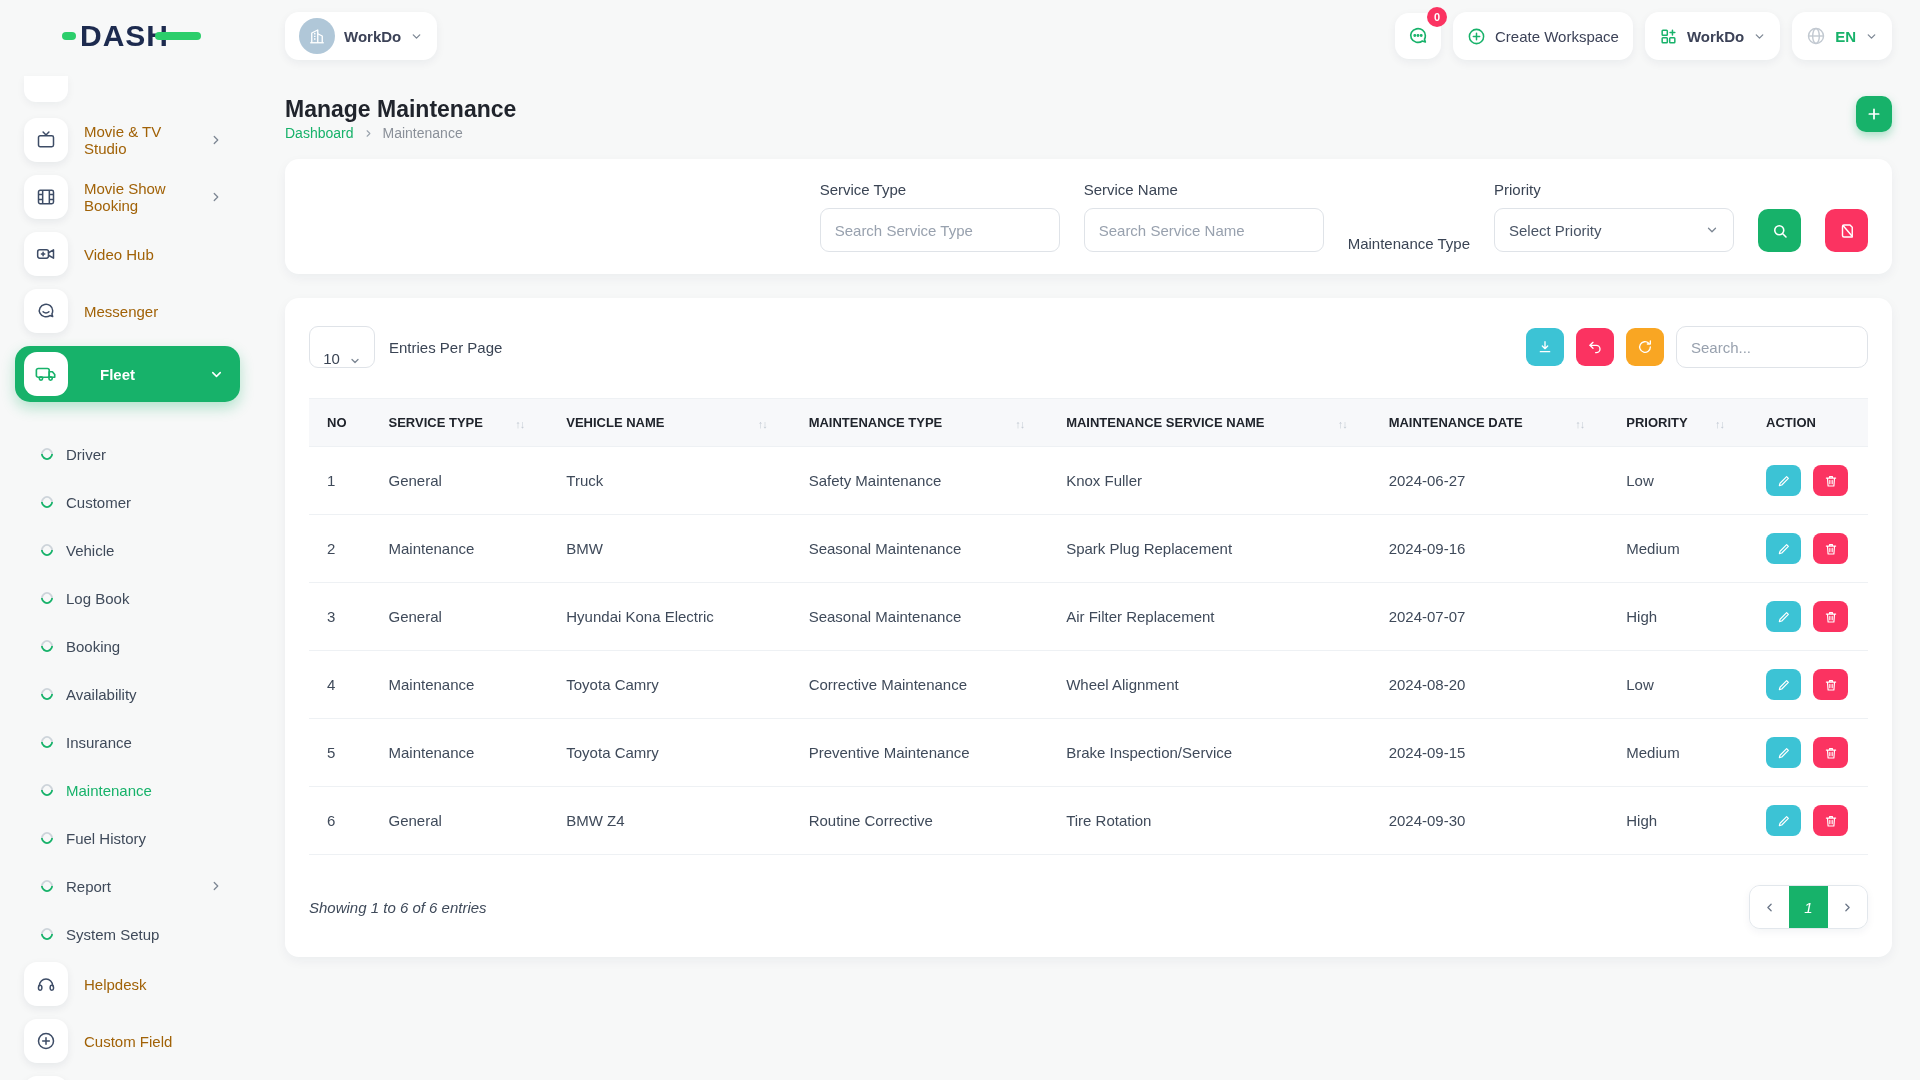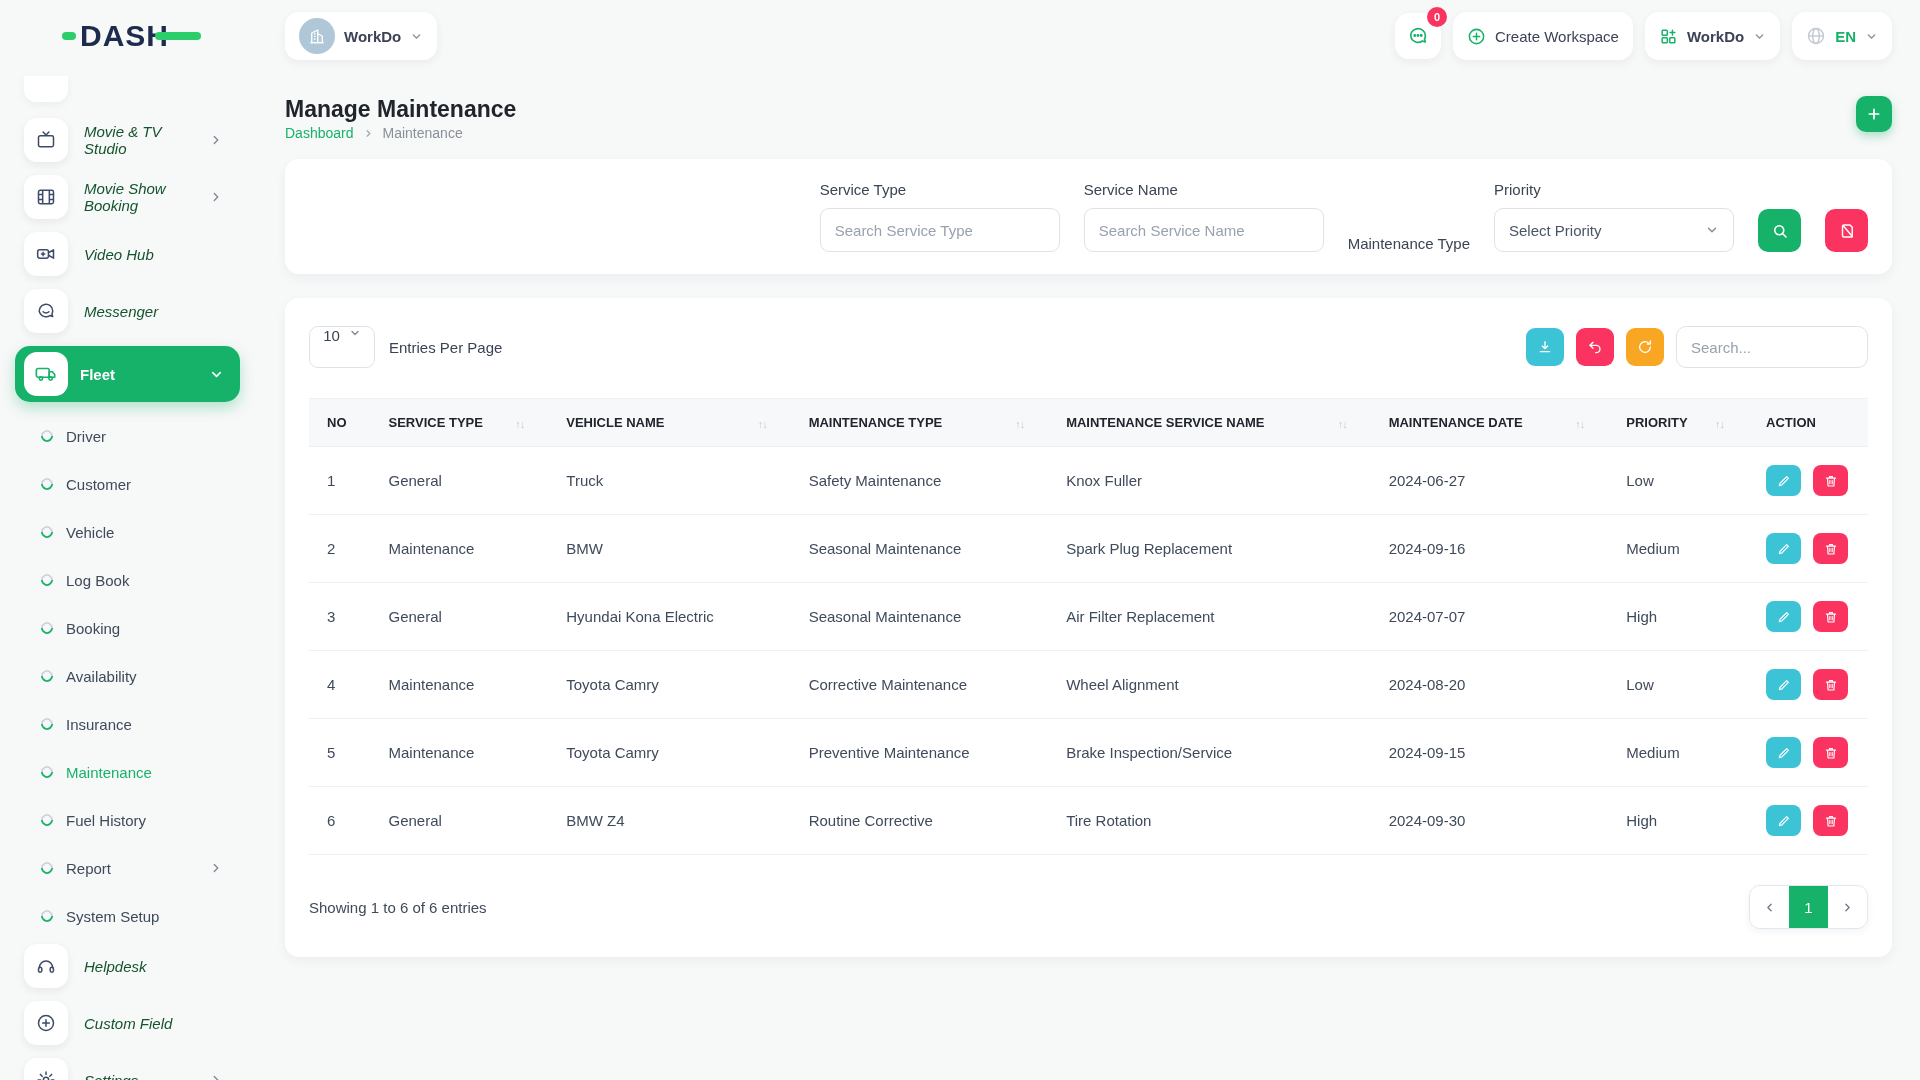--- a/index.html
+++ b/index.html
@@ -28,25 +28,25 @@
   .badge{position:absolute;top:-6px;right:-6px;min-width:20px;height:20px;border-radius:10px;background:var(--c-pink);
          color:#fff;font-size:11px;font-weight:700;display:grid;place-items:center;padding:0 5px;}
   .lang-label{font-size:15px;font-weight:700;color:var(--c-accent);}
   .globe{color:#c2c9d1;}
 
   
   aside.sidebar{padding-top:4px;overflow:hidden;}
   .scroll-hint{width:44px;height:26px;margin:0 0 16px 24px;background:#fff;border-radius:0 0 12px 12px;
                box-shadow:0 3px 8px rgba(20,30,60,.05);}
   .side-item{display:flex;align-items:center;gap:16px;height:44px;margin:0 42px 13px 24px;cursor:pointer;
-             font-size:15px;font-weight:500;color:#14532d;font-style:italic;}
+             font-size:15px;font-weight:500;color:#a16207;}
   .icon-tile{width:44px;height:44px;border-radius:13px;background:#fff;box-shadow:0 3px 8px rgba(20,30,60,.07);
              display:grid;place-items:center;color:#3d4c66;flex:0 0 auto;}
   .side-item .chev{margin-left:auto;}
-  .fleet-pill{display:flex;align-items:center;gap:12px;margin:2px 25px 14px 15px;padding:5px 16px 5px 9px;height:56px;
+  .fleet-pill{display:flex;align-items:center;gap:32px;margin:2px 25px 32px 15px;padding:5px 16px 5px 9px;height:56px;
               background:var(--c-accent);border-radius:15px;cursor:pointer;box-shadow:0 6px 14px rgba(23,178,106,.3);}
   .fleet-pill .icon-tile{box-shadow:none;color:var(--c-accent);}
   .fleet-pill .flabel{color:#fff;font-size:15px;font-weight:700;}
   .fleet-pill .chev{margin-left:auto;color:#fff;}
   .submenu{margin-bottom:6px;}
   .submenu-item{display:flex;align-items:center;gap:13px;height:40px;margin:0 42px 8px 41px;cursor:pointer;
                 font-size:15px;color:var(--c-text);}
   .bullet{width:12px;height:12px;border-radius:50%;border:2.5px solid #cdd4da;flex:0 0 auto;
           border-bottom-color:var(--c-accent);border-left-color:var(--c-accent);transform:rotate(-45deg);}
   .submenu-item.active .submenu-label{color:var(--c-accent);}
@@ -70,21 +70,21 @@
   .tinput{width:240px;height:44px;border:1px solid #dfe3e8;border-radius:9px;padding:0 14px;font-size:15px;color:#495465;outline:none;background:#fff;}
   .tinput::placeholder{color:var(--c-muted);}
   .fselect{width:240px;height:44px;border:1px solid #dfe3e8;border-radius:9px;padding:0 14px;display:flex;
            align-items:center;justify-content:space-between;font-size:15px;color:#495465;cursor:pointer;background:#fff;}
   .btn-sq{width:43px;height:43px;border:none;border-radius:10px;display:grid;place-items:center;color:#fff;cursor:pointer;}
   .bg-green{background:var(--c-accent);} .bg-pink{background:var(--c-pink);}
   .bg-cyan{background:var(--c-cyan);} .bg-orange{background:var(--c-orange);}
 
   .table-card{margin-top:24px;padding:28px 24px;}
   .tcontrols{display:flex;align-items:center;margin-bottom:30px;}
-  .entries-select{width:66px;height:42px;border:1px solid #dfe3e8;border-radius:9px;display:flex;align-items:flex-start;
+  .entries-select{width:66px;height:42px;border:1px solid #dfe3e8;border-radius:9px;display:flex;align-items:flex-end;
                   justify-content:center;gap:9px;font-size:15px;color:#3a4454;cursor:pointer;background:#fff;}
   .entries-label{font-size:15px;color:#3a4454;margin-left:14px;}
   .tc-right{margin-left:auto;display:flex;align-items:center;gap:12px;}
   .btn-sm{width:38px;height:38px;border:none;border-radius:9px;display:grid;place-items:center;color:#fff;cursor:pointer;}
   .tsearch{width:192px;height:42px;border:1px solid #dfe3e8;border-radius:10px;padding:0 14px;font-size:15px;
            color:#495465;outline:none;background:#fff;}
   .tsearch::placeholder{color:var(--c-muted);}
 
   table.dtable{width:100%;border-collapse:collapse;}
   .dtable thead th{background:#f7f8fa;text-align:left;font-size:13px;font-weight:700;color:var(--c-heading);
@@ -92,21 +92,21 @@
   .th-inner{display:flex;align-items:flex-end;justify-content:space-between;padding-right:22px;}
   .sort{color:#c3cad3;font-size:11px;letter-spacing:-1px;font-weight:400;}
   .dtable tbody td{padding:18px 10px;font-size:15px;color:var(--c-text);border-bottom:1px solid #eef1f4;}
   .dtable tbody tr:last-child td{border-bottom:1px solid #eef1f4;}
   .dtable th:first-child,.dtable td:first-child{padding-left:18px;width:62px;}
   .col-stype{width:178px;} .col-vehicle{width:243px;} .col-mtype{width:258px;}
   .col-msname{width:323px;} .col-mdate{width:238px;} .col-prio{width:140px;} .col-action{width:112px;}
   .row-btn{width:35px;height:31px;border:none;border-radius:8px;display:inline-grid;place-items:center;
            color:#fff;cursor:pointer;margin-right:8px;vertical-align:middle;}
 
-  .tfooter{display:flex;align-items:center;margin-top:30px;}
+  .tfooter{display:flex;align-items:center;margin-top:30px;font-style:italic;}
   .showing{font-size:15px;color:var(--c-text);}
   .pagination{margin-left:auto;display:flex;height:44px;border:1px solid var(--c-border);border-radius:11px;
               overflow:hidden;background:#fff;box-shadow:0 3px 8px rgba(25,39,70,.05);}
   .page-btn{width:39px;display:grid;place-items:center;color:#6b7687;cursor:pointer;background:#fff;border:none;}
   .page-current{width:39px;display:grid;place-items:center;background:var(--c-accent);color:#fff;font-size:15px;}
   svg{display:block;}
 </style>
 </head>
 <body>
 

